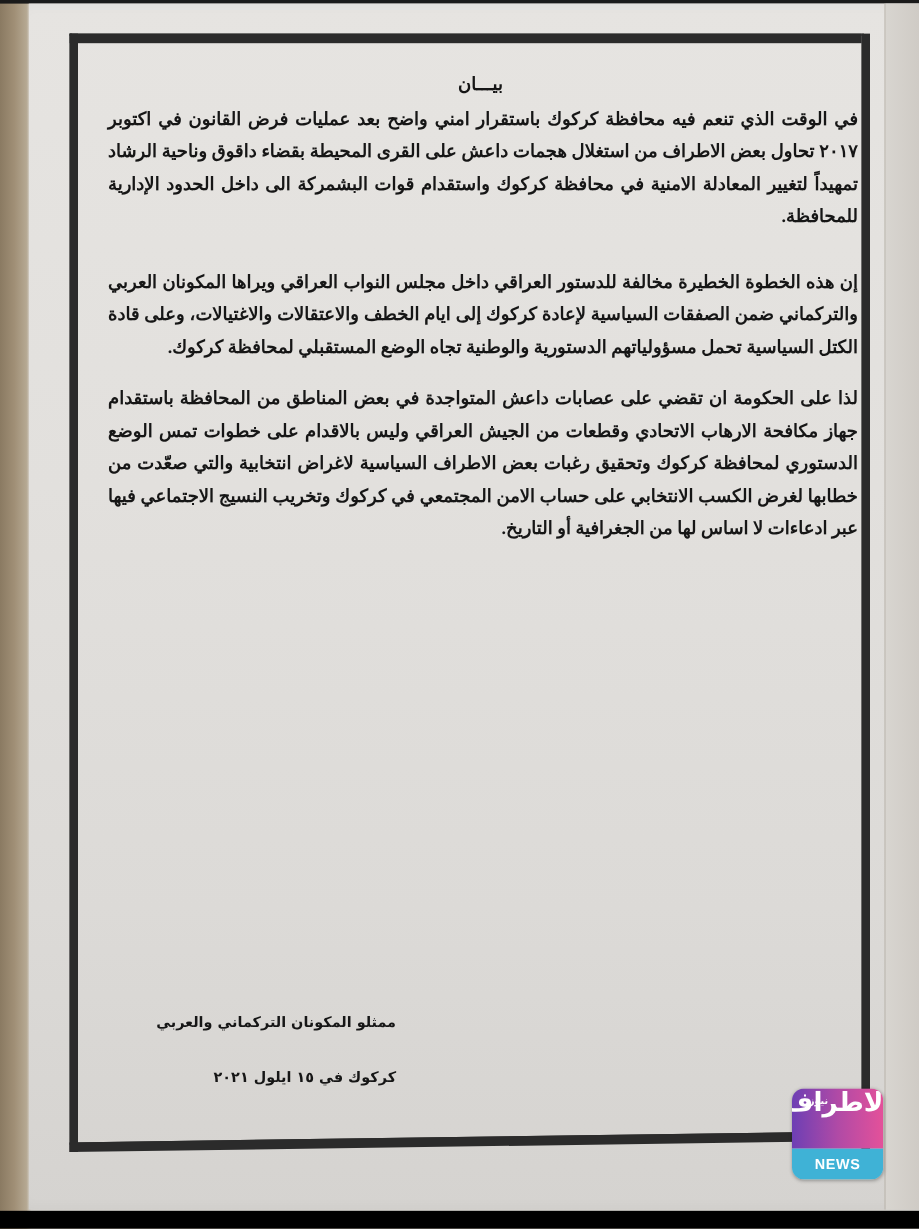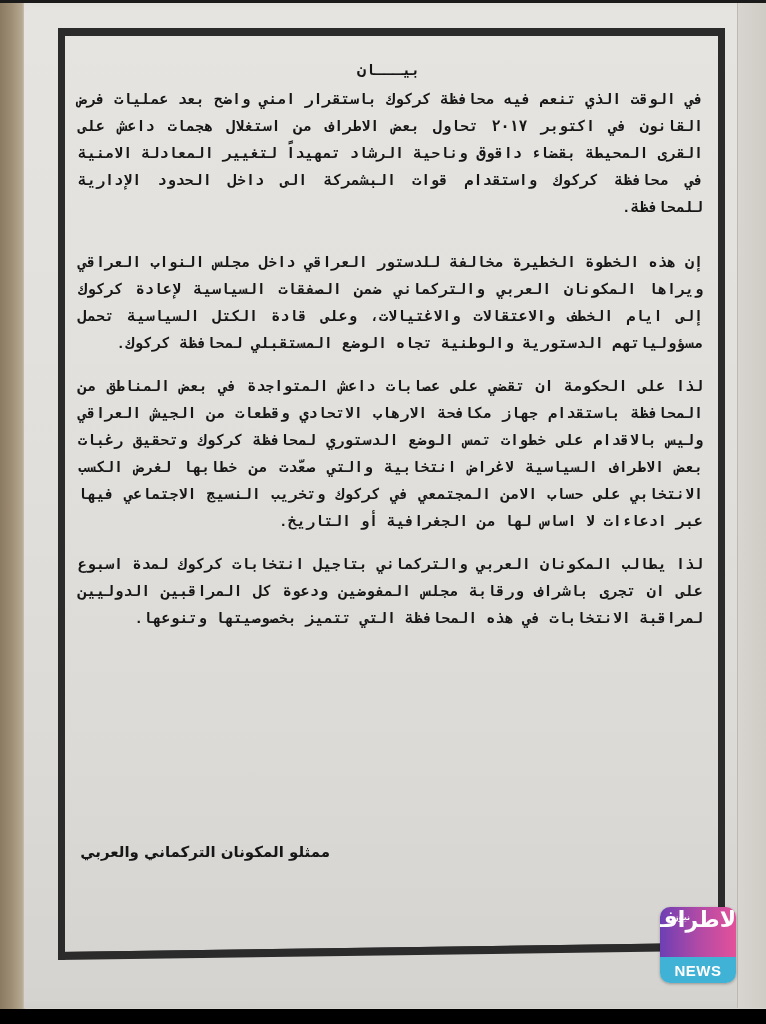--- a/index.html
+++ b/index.html
@@ -79,27 +79,27 @@
         linear-gradient(#2b2b2b, #2b2b2b),
         linear-gradient(#2b2b2b, #2b2b2b);
       background-size: 2px 10px, 7px 2px;
       background-position: 0 0, 0 8px;
       background-repeat: repeat-y, repeat-y;
     }
     .frame-left { left: 0; }
     .frame-right { right: -8px; }
     .content {
       position: absolute;
-      left: 78px;
+      left: 90px;
       top: 58px;
       width: 625px;
       direction: rtl;
       text-align: justify;
       color: #161616;
-      font-family: Liberation Mono, monospace;
+      font-family: Liberation Serif, serif;
       font-weight: bold;
       font-size: 15px;
       line-height: 27px;
     }
     .title {
       text-align: center;
       font-size: 15px;
       margin: 0 0 2px 0;
       padding-right: 4px;
     }
@@ -111,21 +111,21 @@
     .para.p1 { margin-bottom: 28px; }
     .signature {
       position: absolute;
       left: 80px;
       top: 840px;
       width: 250px;
       direction: rtl;
       text-align: right;
       color: #161616;
       font-weight: bold;
-      font-size: 15px;
+      font-size: 12px;
       line-height: 24px;
     }
     .sig-name { margin-bottom: 22px; }
     .logo {
       position: absolute;
       left: 660px;
       top: 907px;
       width: 76px;
       height: 76px;
       border-radius: 10px;
@@ -149,21 +149,21 @@
       position: absolute;
       top: 6px;
       right: 46px;
       font-size: 8px;
     }
     .logo-bottom {
       height: 26px;
       background: #3fb2d6;
       color: #fff;
       font-weight: bold;
-      font-size: 15px;
+      font-size: 12px;
       display: flex;
       align-items: center;
       justify-content: center;
       font-family: "Liberation Sans", sans-serif;
       letter-spacing: 0.5px;
     }
   </style>
 </head>
 <body>
 
@@ -179,25 +179,25 @@
   <div class="frame-left"></div>
   <div class="frame-right"></div>
   <div class="frame-bottom"></div>
 </div>
 
 <div class="content">
   <div class="title">بيـــان</div>
   <p class="para p1">في الوقت الذي تنعم فيه محافظة كركوك باستقرار امني واضح بعد عمليات فرض القانون في اكتوبر ٢٠١٧ تحاول بعض الاطراف من استغلال هجمات داعش على القرى المحيطة بقضاء داقوق وناحية الرشاد تمهيداً لتغيير المعادلة الامنية في محافظة كركوك واستقدام قوات البشمركة الى داخل الحدود الإدارية للمحافظة.</p>
   <p class="para">إن هذه الخطوة الخطيرة مخالفة للدستور العراقي داخل مجلس النواب العراقي ويراها المكونان العربي والتركماني ضمن الصفقات السياسية لإعادة كركوك إلى ايام الخطف والاعتقالات والاغتيالات، وعلى قادة الكتل السياسية تحمل مسؤولياتهم الدستورية والوطنية تجاه الوضع المستقبلي لمحافظة كركوك.</p>
   <p class="para">لذا على الحكومة ان تقضي على عصابات داعش المتواجدة في بعض المناطق من المحافظة باستقدام جهاز مكافحة الارهاب الاتحادي وقطعات من الجيش العراقي وليس بالاقدام على خطوات تمس الوضع الدستوري لمحافظة كركوك وتحقيق رغبات بعض الاطراف السياسية لاغراض انتخابية والتي صعّدت من خطابها لغرض الكسب الانتخابي على حساب الامن المجتمعي في كركوك وتخريب النسيج الاجتماعي فيها عبر ادعاءات لا اساس لها من الجغرافية أو التاريخ.</p>
-  <p class="para">لذا يطالب المكونان العربي والتركماني بتاجيل انتخابات كركوك لمدة اسبوع على ان تجرى باشراف ورقابة مجلس المفوضين ودعوة كل المراقبين الدوليين لمراقبة الانتخابات في هذه المحافظة التي تتميز بخصوصيتها وتنوعها.</p>
 </div>
 
 <div class="signature">
   <div class="sig-name">ممثلو المكونان التركماني والعربي</div>
+  <div class="sig-date">كركوك في ١٥ ايلول ٢٠٢١</div>
 </div>
 
 <div class="logo">
   <div class="logo-top">
     <span class="small">نيوز</span>
     <span>الاطراف</span>
   </div>
   <div class="logo-bottom">NEWS</div>
 </div>
 

